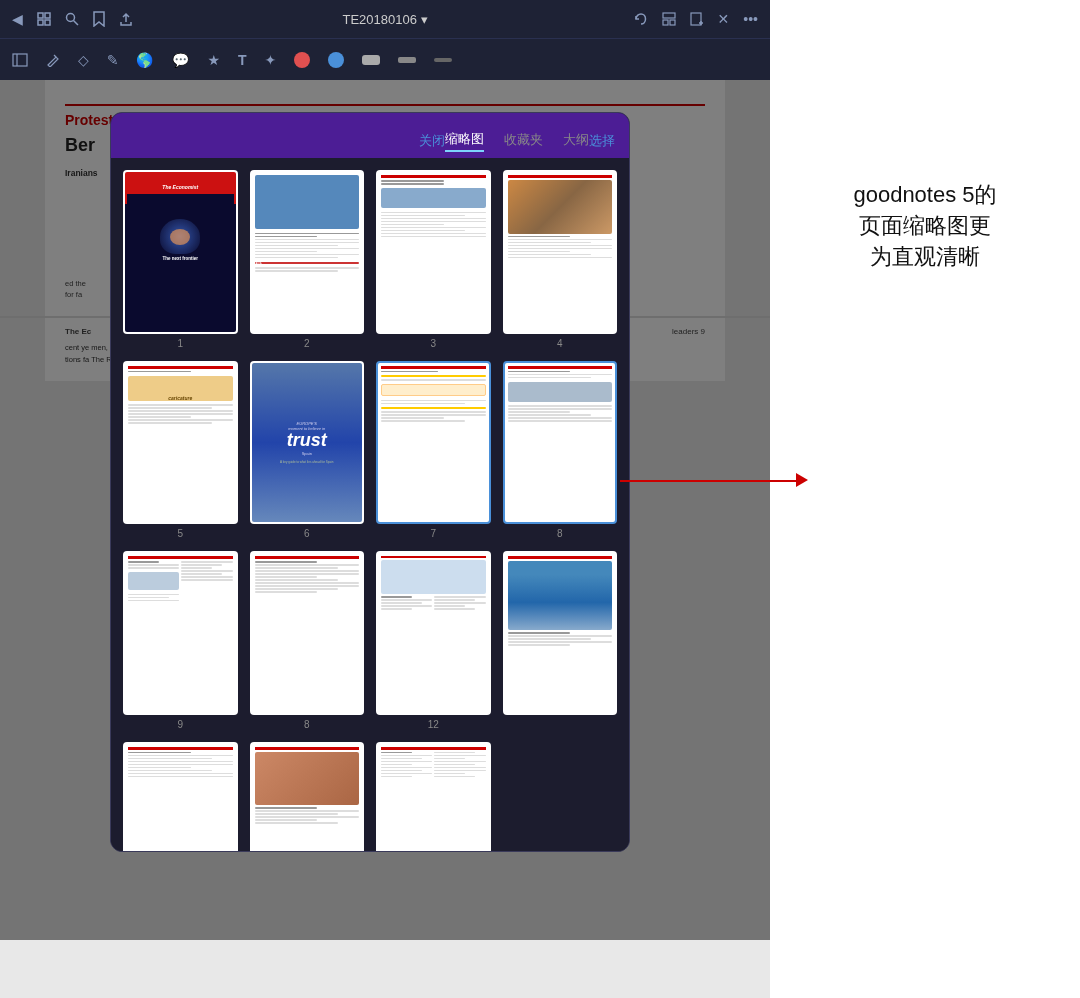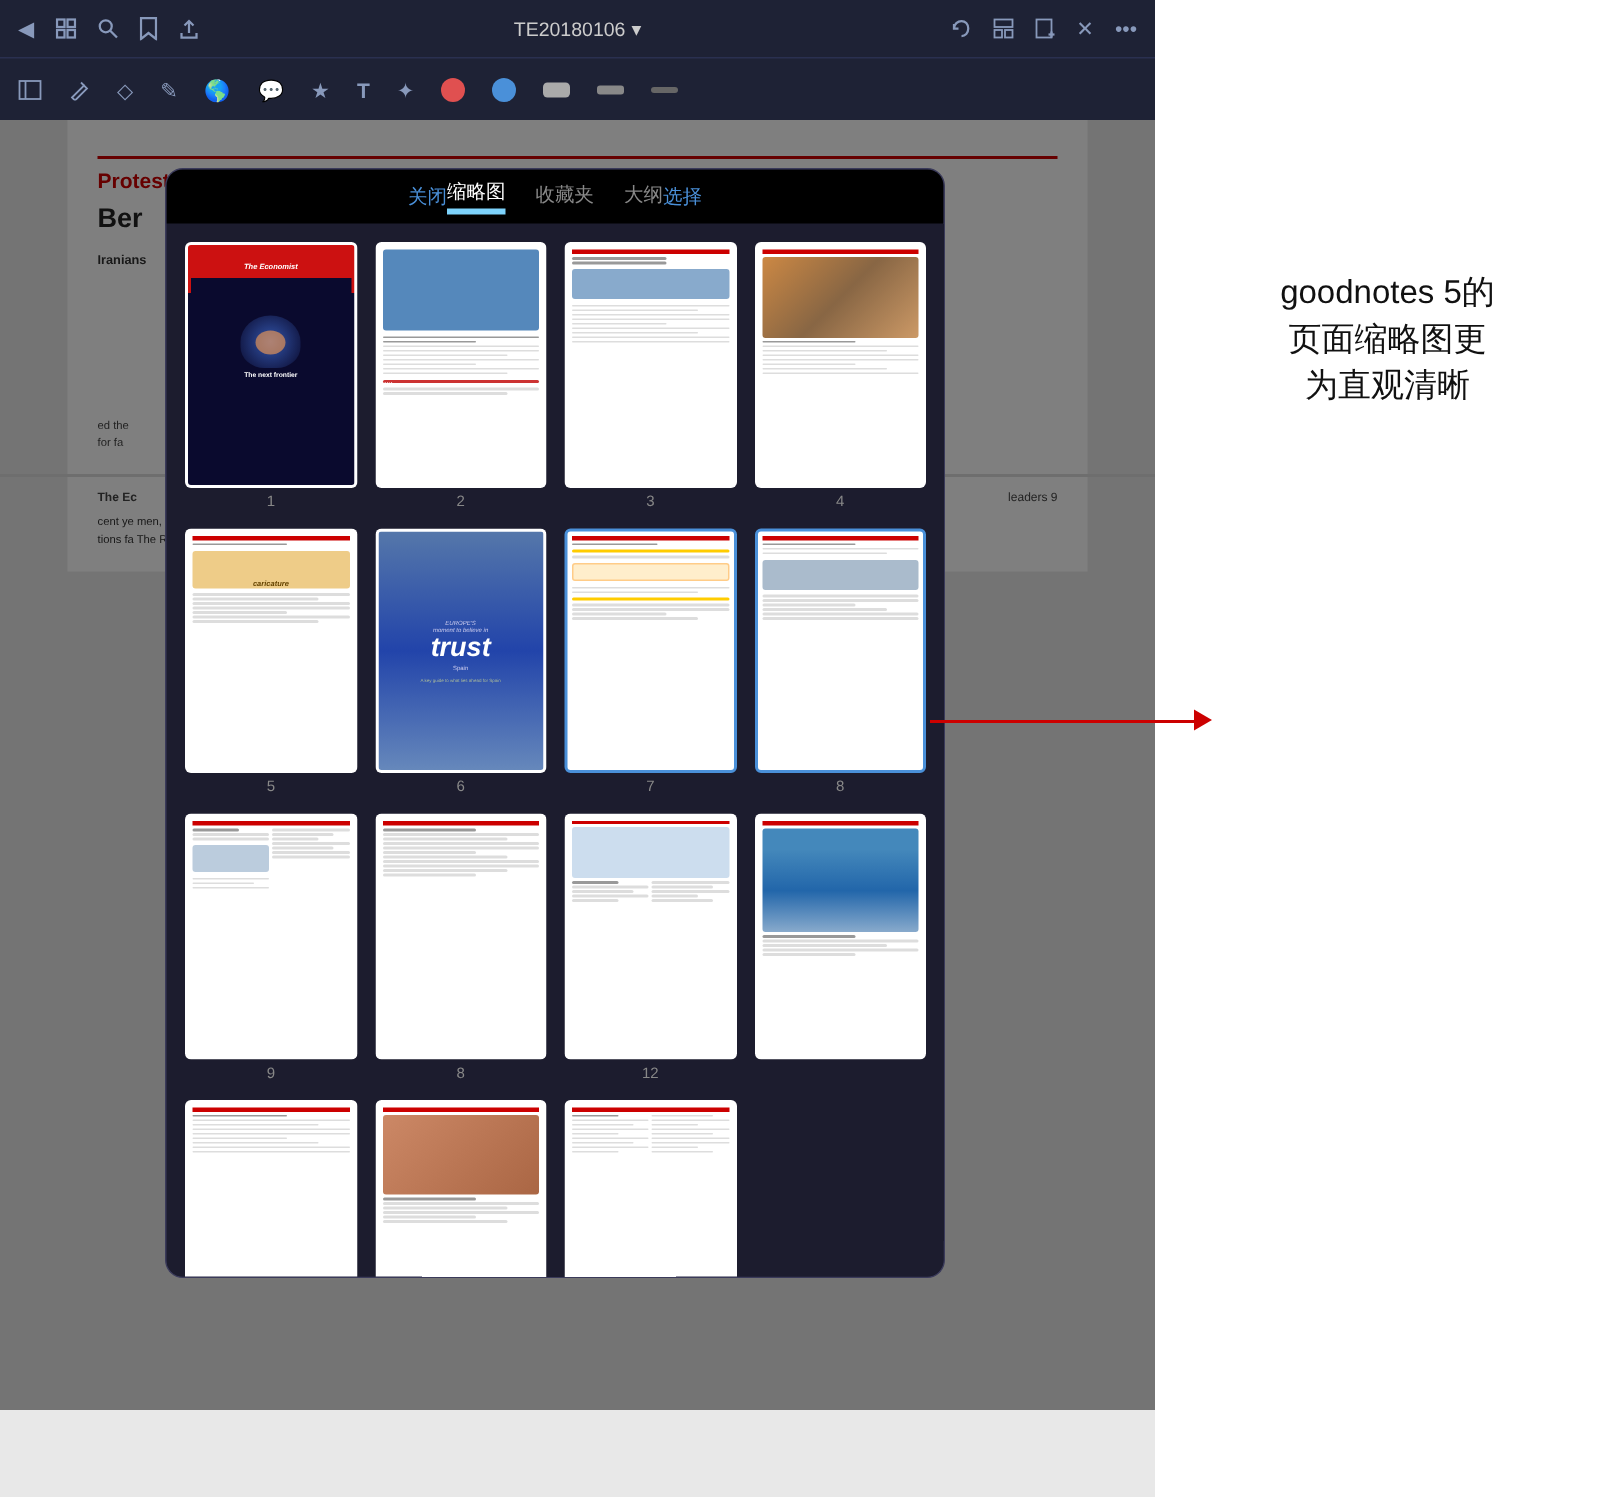--- a/index.html
+++ b/index.html
@@ -146,23 +146,23 @@
       overflow: hidden;
       display: flex;
       flex-direction: column;
       border: 1px solid #3a3a5a;
     }
 
     
     .modal-header {
       display: flex;
       align-items: center;
-      justify-content: center;
-      padding: 6px 14px 6px;
-      background: #000000;
+      justify-content: flex-end;
+      padding: 17px 14px 6px;
+      background: #4c1d95;
       flex-shrink: 0;
     }
 
     .modal-close {
       color: #4a90d9;
       font-size: 13px;
       cursor: pointer;
     }
 
     .modal-tabs {
@@ -173,21 +173,21 @@
 
     .modal-tab {
       font-size: 13px;
       color: #888;
       cursor: pointer;
       padding-bottom: 2px;
     }
 
     .modal-tab.active {
       color: white;
-      border-bottom: 4px solid #7dd3fc;
+      border-bottom: 2px solid #7dd3fc;
     }
 
     .modal-select {
       color: #4a90d9;
       font-size: 13px;
       cursor: pointer;
     }
 
     
     .thumbnail-grid {

